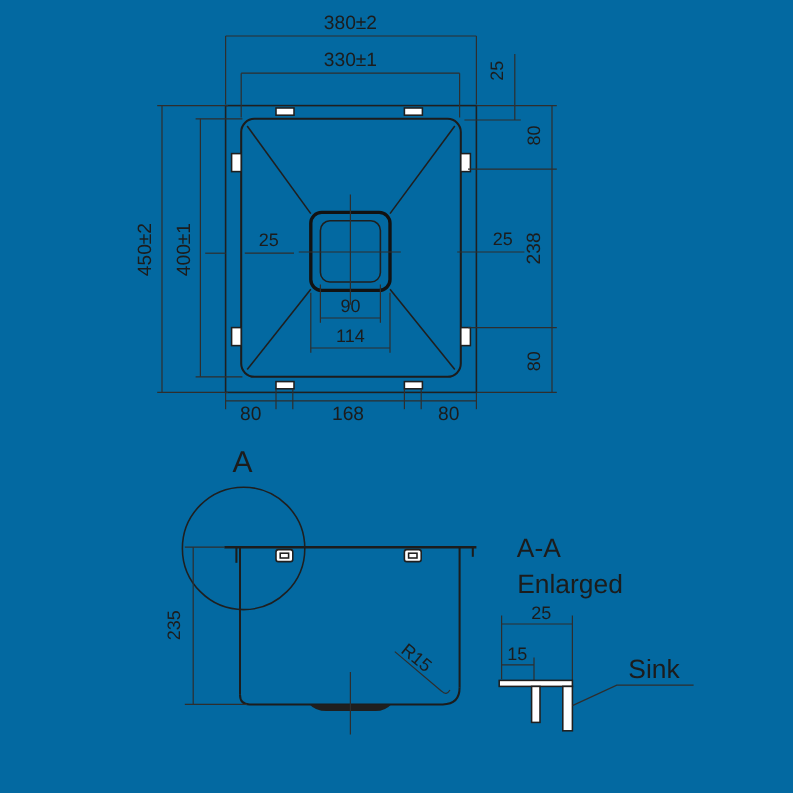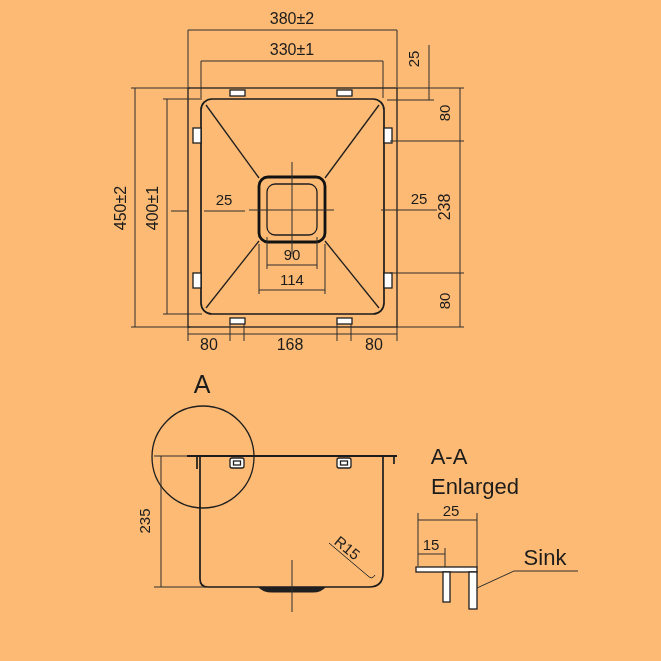--- a/index.html
+++ b/index.html
@@ -1,16 +1,16 @@
 <!DOCTYPE html>
 <html><head>
 <meta charset="utf-8">
 <style>
   html,body{margin:0;padding:0;background:#ffffff;}
-  .stage{width:661px;height:661px;position:relative;background:#fdba74;}
+  .stage{width:661px;height:661px;position:relative;background:#0369a1;}
   svg{display:block;}
   text{font-family:"Liberation Sans","DejaVu Sans",sans-serif;fill:#1c1c1c;}
   .dim{font-size:16px;text-anchor:middle;}
   .dim-s{font-size:15px;text-anchor:middle;}
   .big{font-size:22px;text-anchor:middle;}
   .huge{font-size:25px;text-anchor:middle;}
   .thin{stroke:#2e2e2e;stroke-width:1;fill:none;}
   .med{stroke:#1f1f1f;stroke-width:1.3;fill:none;}
   .main{stroke:#1c1c1c;stroke-width:1.7;fill:none;}
   .thick{stroke:#1c1c1c;stroke-width:2.2;fill:none;}

